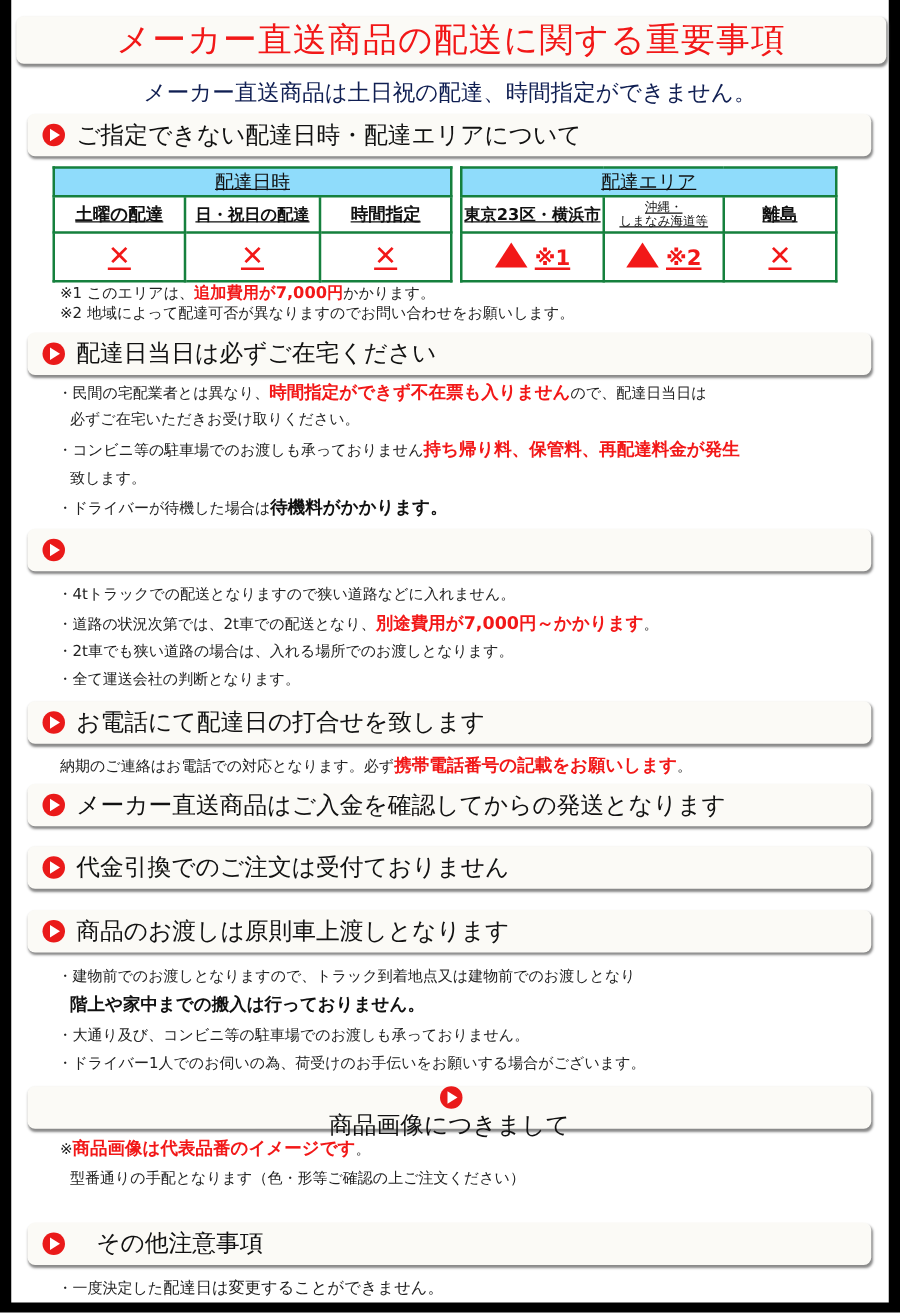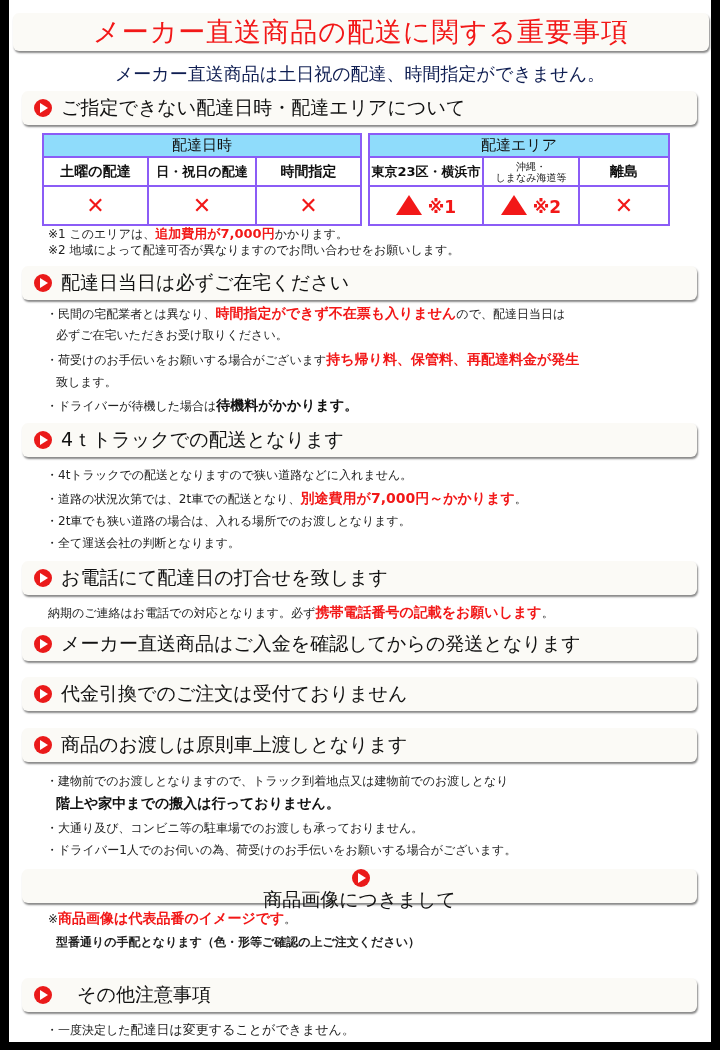--- a/index.html
+++ b/index.html
@@ -9,21 +9,21 @@
   .title-box span{color:#f21818;font-size:27px;letter-spacing:1px;}
   .subtitle{position:absolute;left:0;top:62px;width:720px;text-align:center;color:#0f1e52;font-size:18px;}
   .sec{position:absolute;left:22px;width:675px;height:34px;background:#fbfaf6;border-radius:6px;box-shadow:1px 2px 2px #888;display:flex;align-items:center;}
   .sec .arrow{width:18px;height:18px;border-radius:50%;background:#ea1a1a;margin-left:12px;margin-right:9px;position:relative;flex:none;}
   .sec .arrow::after{content:"";position:absolute;left:6px;top:4px;border-left:8px solid #fff;border-top:5px solid transparent;border-bottom:5px solid transparent;}
   .sec .label{font-size:19px;color:#111;}
   .txt{position:absolute;font-size:12px;color:#222;white-space:nowrap;}
   .red{color:#f21818;font-weight:bold;font-size:14px;}
   .bold{font-weight:bold;font-size:14px;color:#111;}
   table.grid{position:absolute;border-collapse:collapse;border:2px solid #000;background:#fff;}
-  table.grid td{border:2px solid #8b5cf6;text-align:center;padding:0;}
+  table.grid td{border:2px solid #15803d;text-align:center;padding:0;text-decoration:underline;}
   table.grid .hd{background:#8fdcfb;font-size:15px;color:#111;height:21px;}
   table.grid .col{font-size:14px;color:#111;height:27px;font-weight:bold;}
   table.grid .val{height:37px;color:#f21818;font-weight:bold;font-size:22px;}
   .tri{display:inline-block;width:0;height:0;border-left:13px solid transparent;border-right:13px solid transparent;border-bottom:20px solid #f21818;vertical-align:-2px;margin-right:6px;}
   .note{font-size:17px;}
   .small2{font-size:10px;line-height:11px;font-weight:normal;}
 </style>
 </head>
 <body>
 
@@ -85,30 +85,29 @@
 
 <div class="sec" style="top:266px;">
   <span class="arrow"></span>
   <span class="label">配達日当日は必ずご在宅ください</span>
 </div>
 <div class="txt" style="left:46px;top:305px;">
   <span>・民間の宅配業者とは異なり、</span><span class="red">時間指定ができず不在票も入りません</span><span>ので、配達日当日は</span>
 </div>
 <div class="txt" style="left:56px;top:327px;">必ずご在宅いただきお受け取りください。</div>
 <div class="txt" style="left:46px;top:351px;">
-  <span>・荷受けのお手伝いをお願いする場合がございます</span><span class="red">持ち帰り料、保管料、再配達料金が発生</span>
+  <span>・コンビニ等の駐車場でのお渡しも承っておりません</span><span class="red">持ち帰り料、保管料、再配達料金が発生</span>
 </div>
 <div class="txt" style="left:56px;top:374px;">致します。</div>
 <div class="txt" style="left:46px;top:397px;">
   <span>・ドライバーが待機した場合は</span><span class="bold">待機料がかかります。</span>
 </div>
 
 <div class="sec" style="top:423px;">
   <span class="arrow"></span>
-  <span class="label">4ｔトラックでの配送となります</span>
 </div>
 <div class="txt" style="left:46px;top:467px;">・4tトラックでの配送となりますので狭い道路などに入れません。</div>
 <div class="txt" style="left:46px;top:490px;">
   <span>・道路の状況次第では、2t車での配送となり、</span><span class="red">別途費用が7,000円～かかります</span><span>。</span>
 </div>
 <div class="txt" style="left:46px;top:513px;">・2t車でも狭い道路の場合は、入れる場所でのお渡しとなります。</div>
 <div class="txt" style="left:46px;top:535px;">・全て運送会社の判断となります。</div>
 
 <div class="sec" style="top:561px;">
   <span class="arrow"></span>
@@ -137,21 +136,21 @@
 <div class="txt" style="left:46px;top:820px;">・大通り及び、コンビニ等の駐車場でのお渡しも承っておりません。</div>
 <div class="txt" style="left:46px;top:842px;">・ドライバー1人でのお伺いの為、荷受けのお手伝いをお願いする場合がございます。</div>
 
 <div class="sec" style="top:869px;flex-direction:column;">
   <span class="arrow"></span>
   <span class="label">商品画像につきまして</span>
 </div>
 <div class="txt" style="left:48px;top:910px;">
   <span>※</span><span class="red">商品画像は代表品番のイメージです</span><span>。</span>
 </div>
-<div class="txt" style="left:56px;top:934px;font-weight:bold;">型番通りの手配となります（色・形等ご確認の上ご注文ください）</div>
+<div class="txt" style="left:56px;top:934px;">型番通りの手配となります（色・形等ご確認の上ご注文ください）</div>
 
 <div class="sec" style="top:978px;gap:16px;">
   <span class="arrow"></span>
   <span class="label">その他注意事項</span>
 </div>
 <div class="txt" style="left:46px;top:1021px;">
   <span>・一度決定した</span><span style="font-size:13px">配達日は変更することができません。</span>
 </div>
 
 </body></html>

